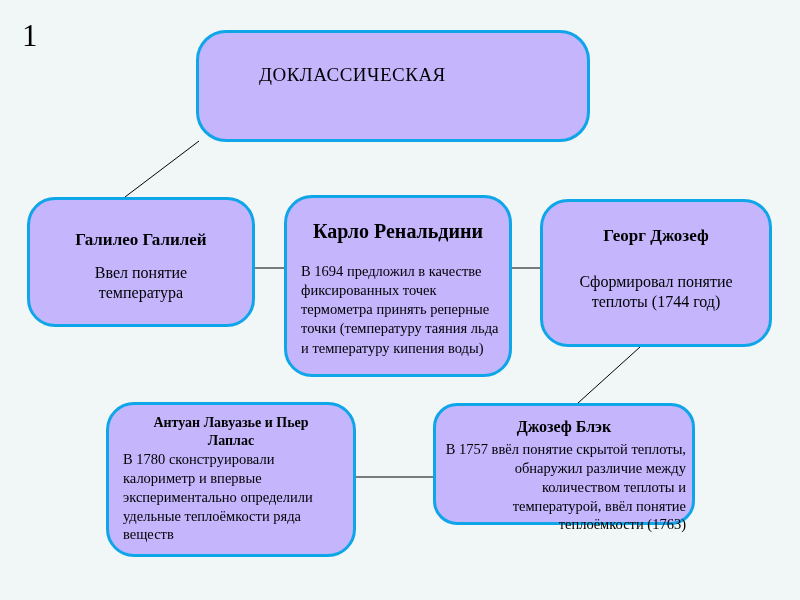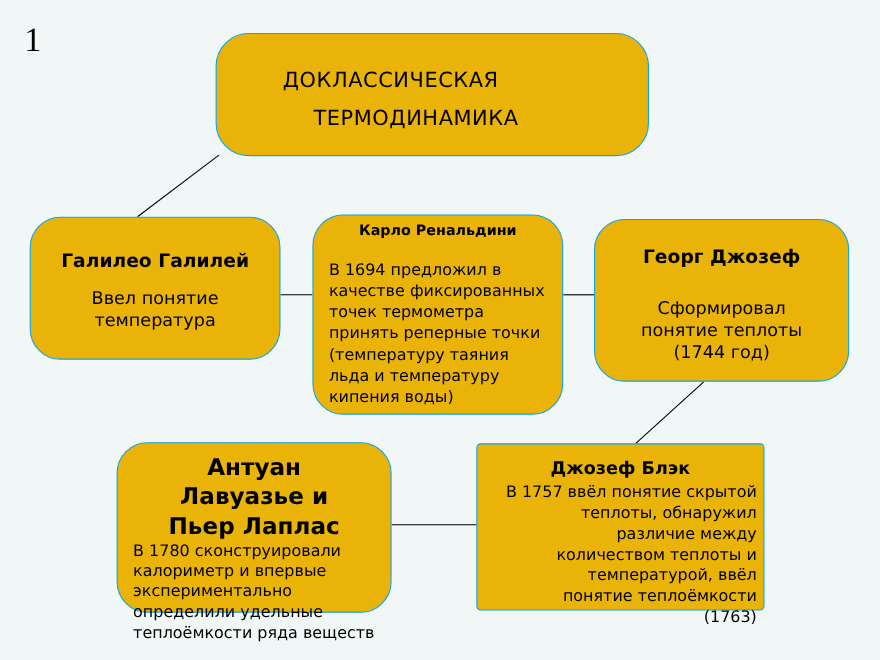--- a/index.html
+++ b/index.html
@@ -25,23 +25,24 @@
   }
   .connector-layer {
     position: absolute;
     left: 0;
     top: 0;
     width: 800px;
     height: 600px;
   }
   .node {
     position: absolute;
-    background: #eab308;
-    border: 1px solid #0ea5e9;
+    background: #c4b5fd;
+    border: 3px solid #0ea5e9;
     box-sizing: border-box;
+    font-family: Liberation Serif, serif;
   }
   .node-title {
     font-weight: bold;
     text-align: center;
   }
   
   .box-title-main {
     left: 196px; top: 30px;
     width: 394px; height: 112px;
     border-radius: 30px;
@@ -75,22 +76,22 @@
     line-height: 1.22;
     text-align: center;
   }
   
   .box-renaldini {
     left: 284px; top: 195px;
     width: 228px; height: 182px;
     border-radius: 28px;
   }
   .box-renaldini .node-title {
-    padding-top: 7px;
-    font-size: 13px;
+    padding-top: 22px;
+    font-size: 20px;
   }
   .box-renaldini .node-body {
     margin-top: 19px;
     padding: 0 8px 0 14px;
     font-size: 14.5px;
     line-height: 1.32;
     text-align: left;
   }
   
   .box-richmann {
@@ -110,35 +111,35 @@
     text-align: center;
   }
   
   .box-lavoisier {
     left: 106px; top: 402px;
     width: 250px; height: 155px;
     border-radius: 28px;
   }
   .box-lavoisier .node-title {
     padding: 9px 30px 0 30px;
-    font-size: 21px;
+    font-size: 14px;
     line-height: 1.25;
   }
   .box-lavoisier .node-body {
     margin-top: 1px;
     padding: 0 6px 0 14px;
     font-size: 14.5px;
     line-height: 1.3;
     text-align: left;
   }
   
   .box-black {
     left: 433px; top: 403px;
-    width: 262px; height: 152px;
-    border-radius: 4px;
+    width: 262px; height: 122px;
+    border-radius: 24px;
   }
   .box-black .node-title {
     padding-top: 12px;
     font-size: 16px;
   }
   .box-black .node-body {
     margin-top: 4px;
     padding: 0 6px 0 36px;
     text-indent: -28px;
     font-size: 14.5px;
@@ -156,21 +157,20 @@
   <svg class="connector-layer" viewBox="0 0 800 600" xmlns="http://www.w3.org/2000/svg">
     <line x1="199" y1="141" x2="125" y2="197" stroke="#000" stroke-width="1"></line>
     <line x1="255" y1="268" x2="284" y2="268" stroke="#000" stroke-width="1"></line>
     <line x1="512" y1="268" x2="540" y2="268" stroke="#000" stroke-width="1"></line>
     <line x1="640" y1="347" x2="578" y2="403" stroke="#000" stroke-width="1"></line>
     <line x1="356" y1="477" x2="433" y2="477" stroke="#000" stroke-width="1"></line>
   </svg>
 
   <div class="node box-title-main">
     <div class="line1">ДОКЛАССИЧЕСКАЯ</div>
-    <div class="line2">ТЕРМОДИНАМИКА</div>
   </div>
 
   <div class="node box-galileo">
     <div class="node-title">Галилео Галилей</div>
     <div class="node-body">Ввел понятие температура</div>
   </div>
 
   <div class="node box-renaldini">
     <div class="node-title">Карло Ренальдини</div>
     <div class="node-body">В 1694 предложил в качестве фиксированных точек термометра принять реперные точки (температуру таяния льда и температуру кипения воды)</div>

